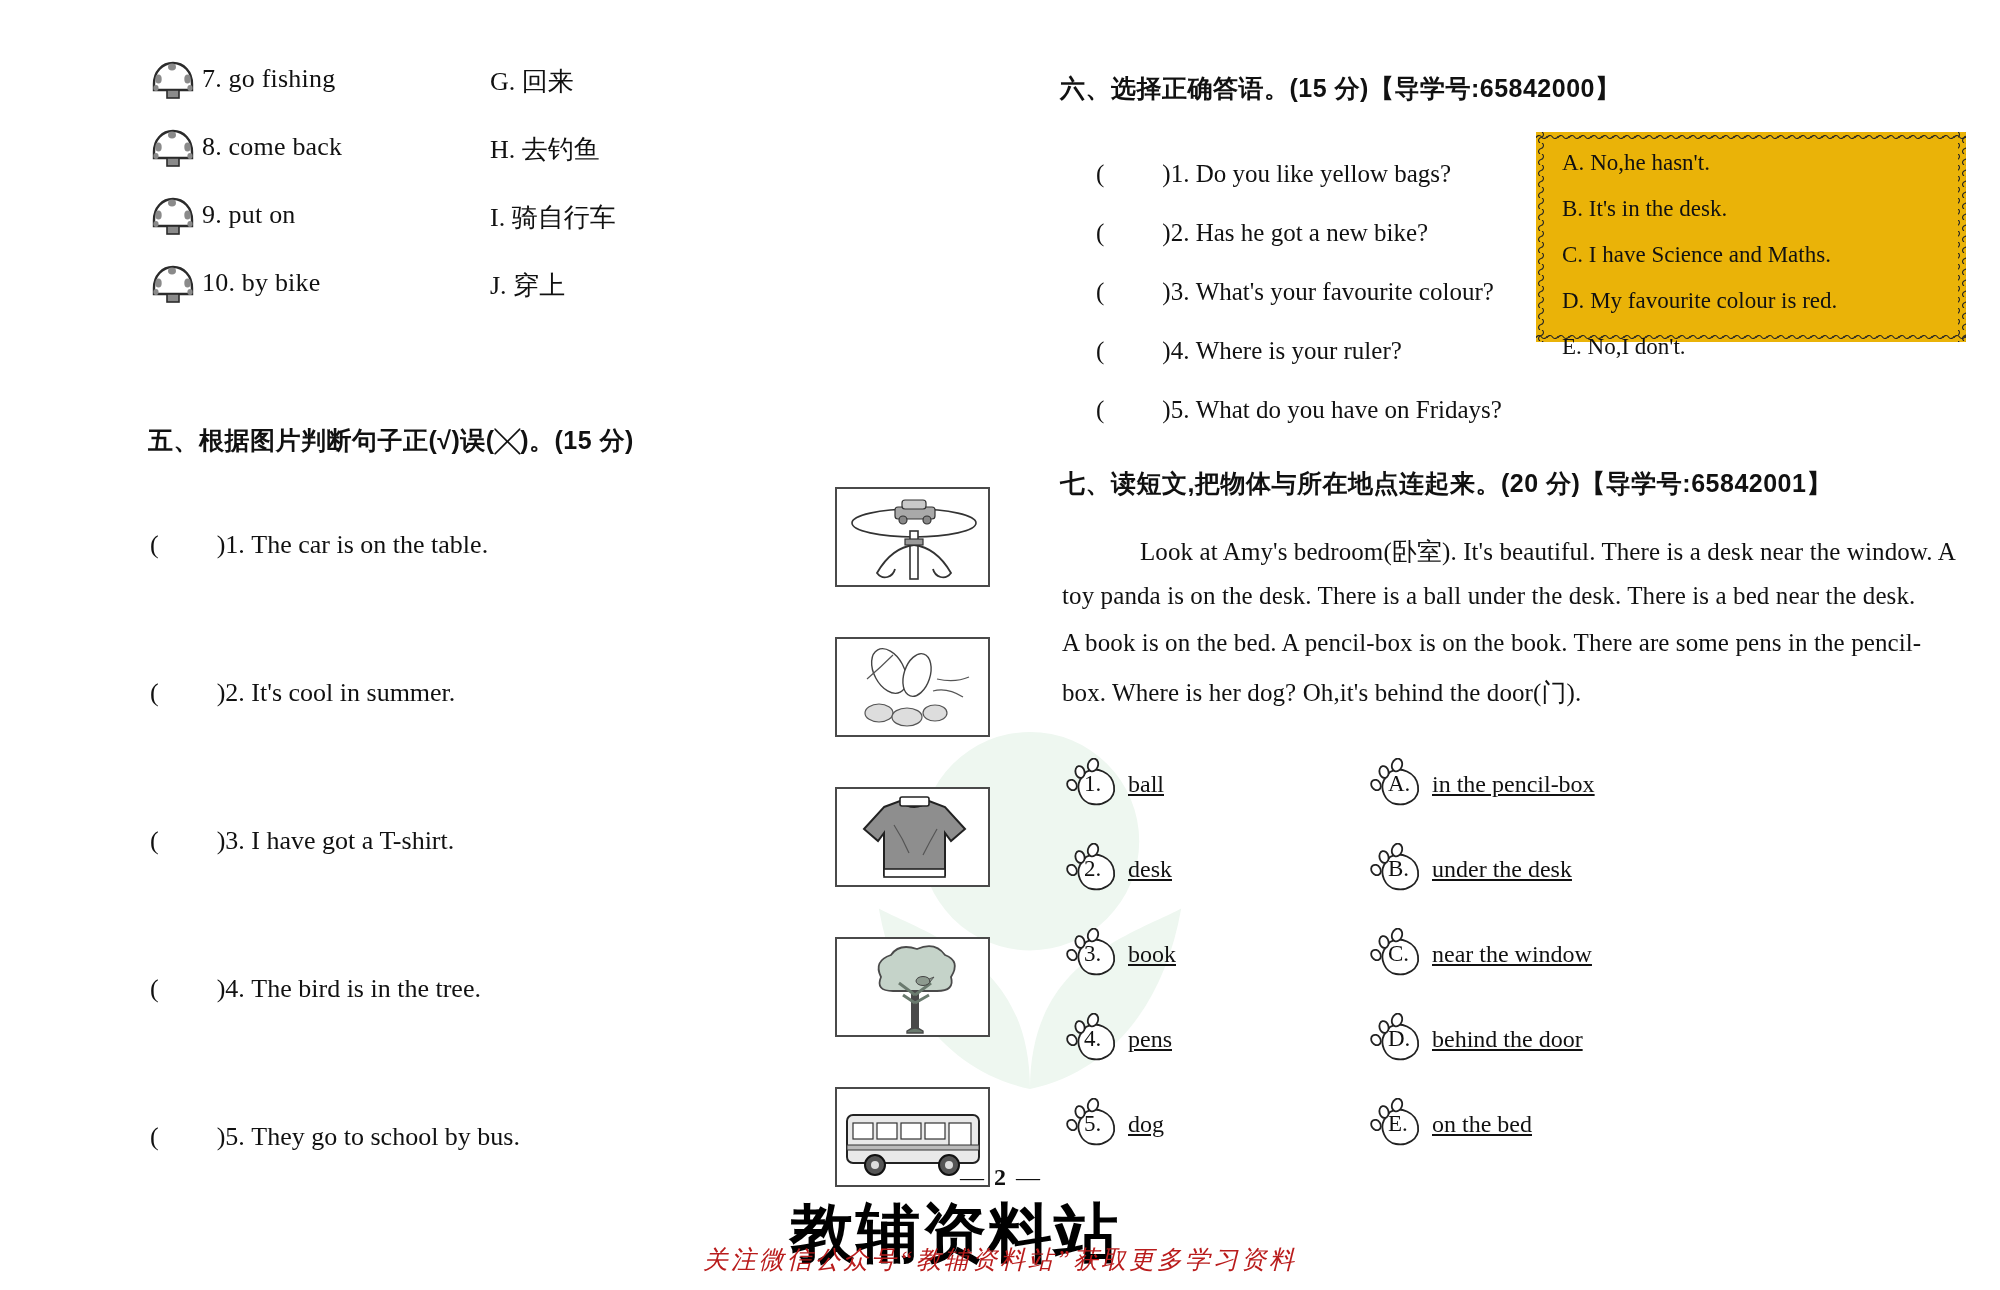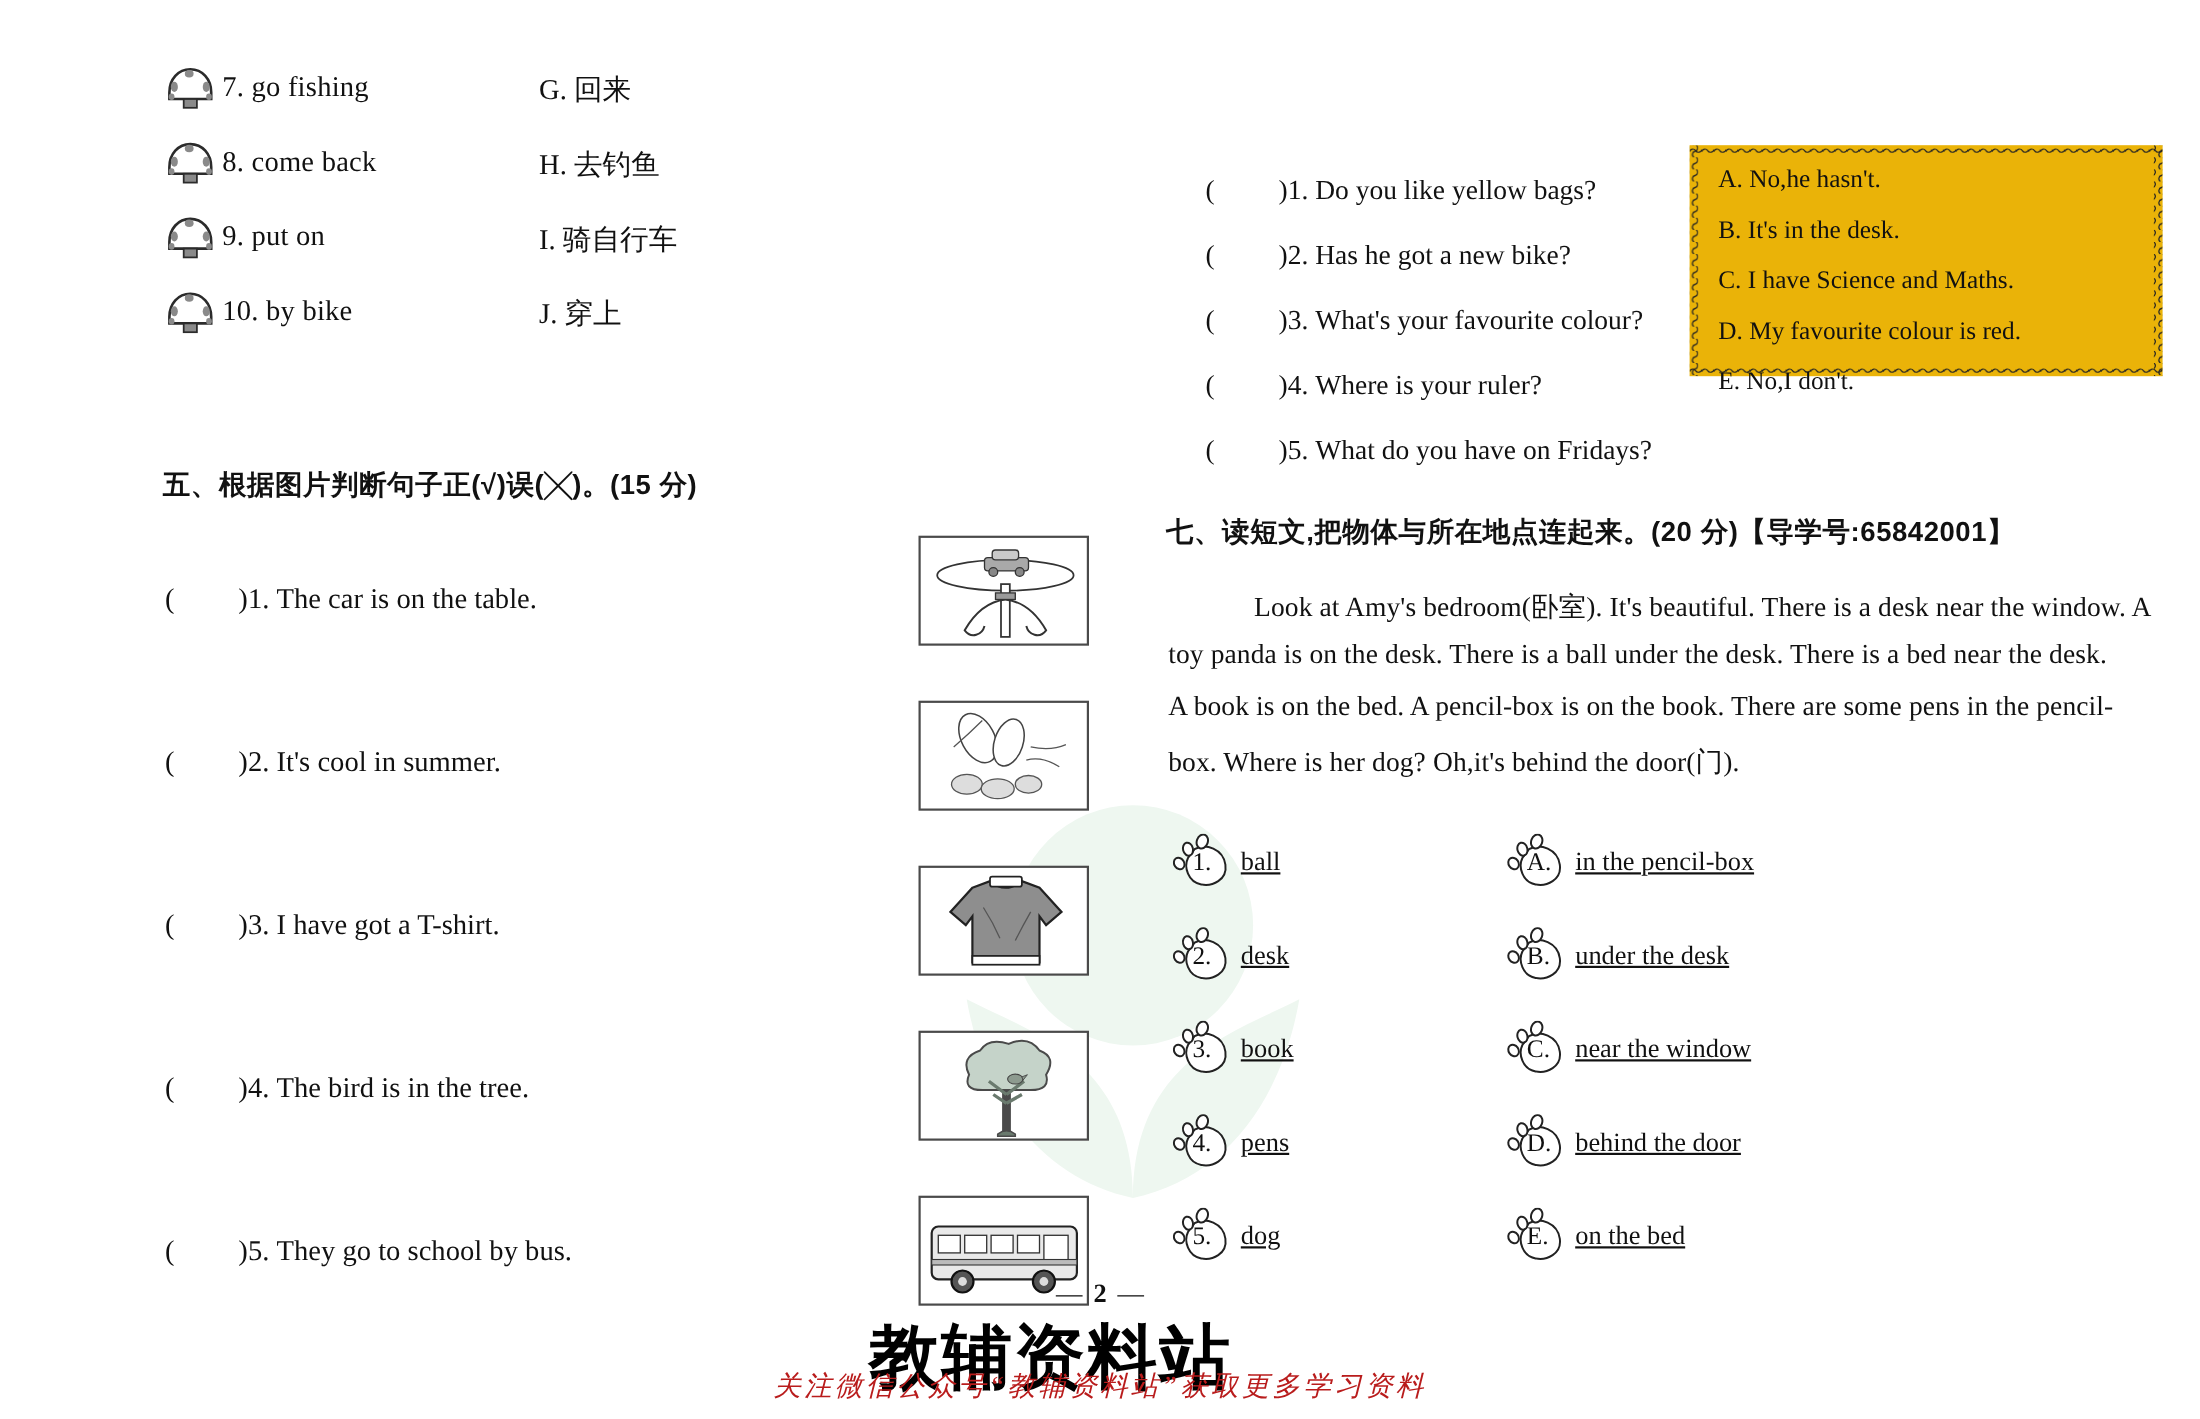--- a/index.html
+++ b/index.html
@@ -256,20 +256,21 @@
         <circle cx="38" cy="76" r="4" fill="#ddd"></circle>
         <circle cx="112" cy="76" r="10" fill="#555" stroke="#111" stroke-width="2"></circle>
         <circle cx="112" cy="76" r="4" fill="#ddd"></circle>
       </svg>
     </div>
 
   </div>
 
   <div class="col-right">
 
+    <div class="sec-head" style="left:60px; top:72px">六、选择正确答语。(15 分)【导学号:65842000】</div>
 
     <div class="q-row" style="left:96px; top:160px">
       <span class="paren">(</span><span class="blank-gap"></span><span class="paren">)</span><span>1.</span>&nbsp;<span>Do you like yellow bags?</span>
     </div>
     <div class="q-row" style="left:96px; top:219px">
       <span class="paren">(</span><span class="blank-gap"></span><span class="paren">)</span><span>2.</span>&nbsp;<span>Has he got a new bike?</span>
     </div>
     <div class="q-row" style="left:96px; top:278px">
       <span class="paren">(</span><span class="blank-gap"></span><span class="paren">)</span><span>3.</span>&nbsp;<span>What's your favourite colour?</span>
     </div>

